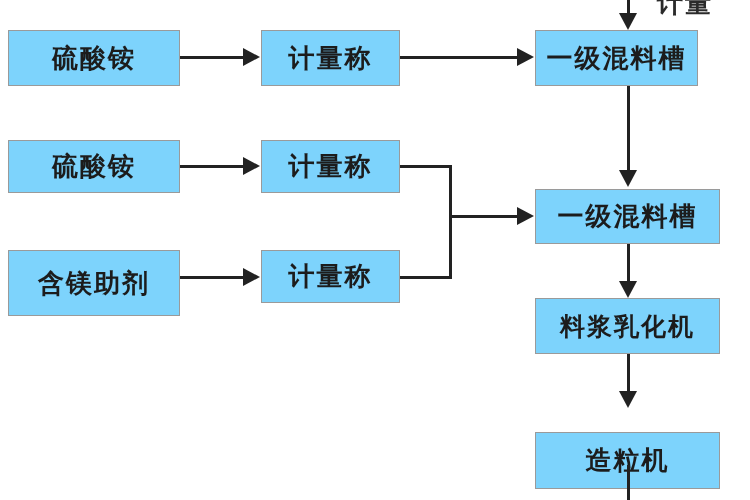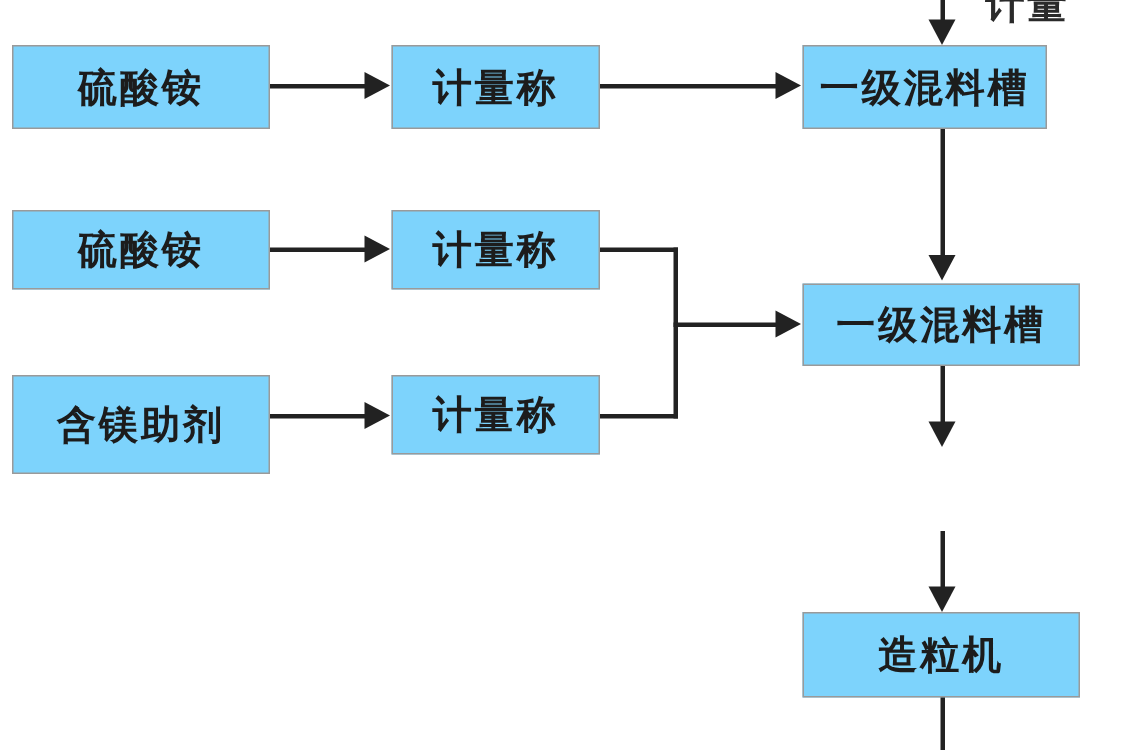--- a/index.html
+++ b/index.html
@@ -82,22 +82,23 @@
   <div class="node node-lg" style="left:8px;  top:140px; width:172px; height:53px;">硫酸铵</div>
 
   <div class="node node-lg" style="left:261px; top:140px; width:139px; height:53px;">计量称</div>
 
   <div class="node node-lg" style="left:535px; top:189px; width:185px; height:55px;">一级混料槽</div>
 
   <div class="node node-lg" style="left:8px;  top:250px; width:172px; height:66px;">含镁助剂</div>
 
   <div class="node node-lg" style="left:261px; top:250px; width:139px; height:53px;">计量称</div>
 
+  <div class="node node-md" style="left:535px; top:298px; width:185px; height:56px;">料浆乳化机</div>
 
-  <div class="node node-lg" style="left:535px; top:408px; width:185px; height:57px;">造粒机</div>
+  <div class="node node-lg" style="left:535px; top:432px; width:185px; height:57px;">造粒机</div>
 
   <div class="free-label" style="left:657px; top:-14px;">计量</div>
 
   <div class="hline" style="left:180px; top:56px; width:65px;"></div>
   <div class="arrow-right" style="left:243px; top:48px;"></div>
 
   <div class="hline" style="left:400px; top:56px; width:118px;"></div>
   <div class="arrow-right" style="left:517px; top:48px;"></div>
 
   <div class="vline" style="left:627px; top:-10px; height:26px;"></div>

